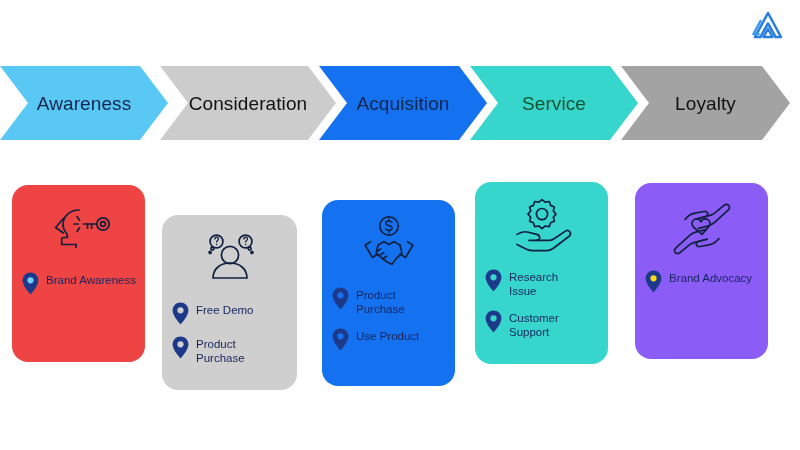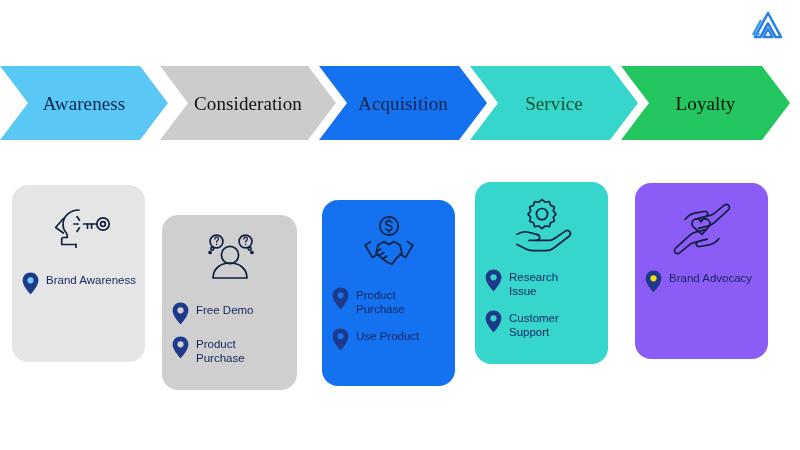--- a/index.html
+++ b/index.html
@@ -24,21 +24,20 @@
     height: 36px;
   }
 
   
   #stage-strip {
     position: absolute;
     top: 66px;
     left: 0;
     width: 800px;
     height: 74px;
-    font-family: Liberation Serif, serif;
   }
   .chevron {
     position: absolute;
     top: 0;
     height: 74px;
     display: flex;
     align-items: center;
     justify-content: center;
     box-sizing: border-box;
   }
@@ -138,29 +137,29 @@
   </div>
 
   <div class="chevron chev-2" style="background: rgb(20, 114, 240); color: rgb(16, 38, 79);">
     <span class="chevron-label">Acquisition</span>
   </div>
 
   <div class="chevron chev-3" style="background: rgb(54, 214, 205); color: #14532d;">
     <span class="chevron-label">Service</span>
   </div>
 
-  <div class="chevron chev-4" style="background: #22c55e; color: rgb(17, 17, 17);">
+  <div class="chevron chev-4" style="background: #a3a3a3; color: rgb(17, 17, 17);">
     <span class="chevron-label">Loyalty</span>
   </div>
 
 </div>
 
 <div id="cards-row">
 
-  <div class="stage-card card-0" style="background: #e5e5e5;">
+  <div class="stage-card card-0" style="background: #ef4444;">
     <div class="card-icon">
       <svg width="72" height="56" viewBox="0 0 72 56" fill="none" stroke="#10203f" stroke-width="1.7" stroke-linecap="round" stroke-linejoin="round">
         <path d="M36 10c-9 0-16 6.4-16 14.6 0 4 1.3 6.1 3.2 8.2.9 1 1.1 1.8 1.1 3.3v1.4h-3.6c-1.3 0-2 .7-2 1.9v5.1h14"></path>
         <path d="M20.4 18.5 L12.6 27.5 L20.4 33"></path>
         <path d="M33 44.4v2.8"></path>
         <circle cx="60" cy="24" r="6.2"></circle>
         <circle cx="60" cy="24" r="2.4"></circle>
         <path d="M53.8 24 H40.5"></path>
         <path d="M44.5 24 v4.2"></path>
         <path d="M48.6 24 v4.2"></path>

